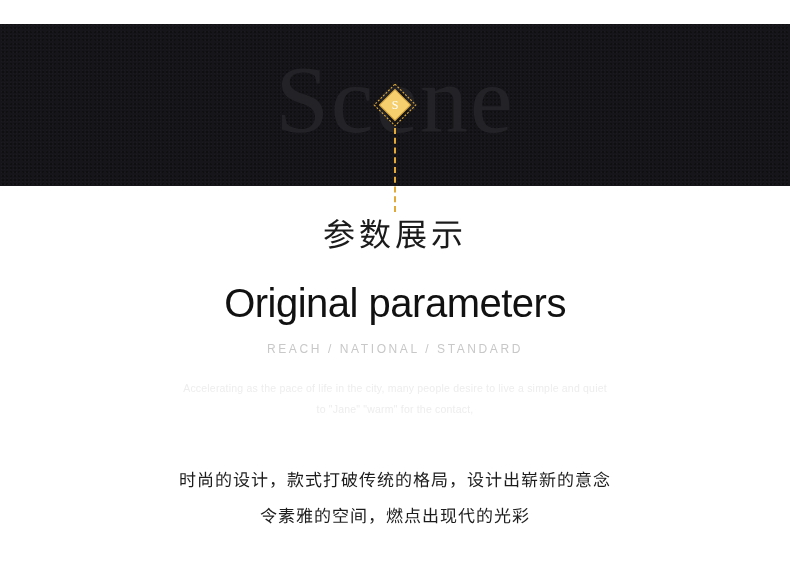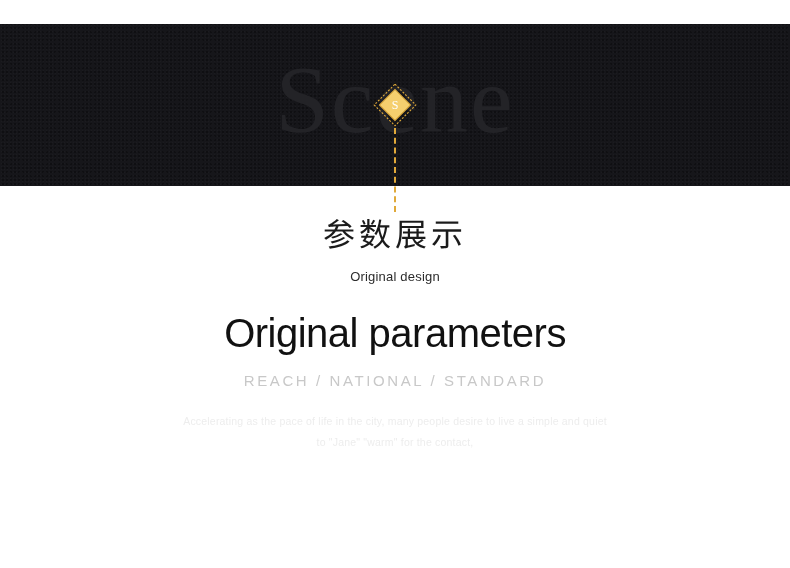--- a/index.html
+++ b/index.html
@@ -118,21 +118,21 @@
     font-size:40px;
     font-weight:400;
     line-height:1.15;
     color:#111111;
     letter-spacing:-0.5px;
   }
 
   .standard-line{
     margin:0;
     padding-top:16px;
-    font-size:15px;
+    font-size:12px;
     font-weight:400;
     color:#c8c8c8;
     letter-spacing:2.6px;
   }
 
   .lede{
     margin:0 auto;
     padding-top:22px;
     width:440px;
     font-size:10.5px;
@@ -174,26 +174,29 @@
       <text x="23" y="27" text-anchor="middle" font-family="Liberation Serif, DejaVu Serif, serif" font-size="12" fill="#ffffff">S</text>
     </svg>
   </div>
 
   <div class="dash-line"></div>
 
   <div class="content">
 
     <h1 class="cn-title">参数展示</h1>
 
-    <p class="cn-sub">Original design</p>
 
     <h2 class="en-title">Original parameters</h2>
 
     <p class="standard-line">REACH / NATIONAL / STANDARD</p>
 
     <p class="lede">
       <span>Accelerating as the pace of life in the city, many people desire to live a simple and quiet</span>
       <span>to "Jane" "warm" for the contact,</span>
     </p>
 
+    <p class="closing">
+      <span>时尚的设计，款式打破传统的格局，设计出崭新的意念</span>
+      <span>令素雅的空间，燃点出现代的光彩</span>
+    </p>
 
   </div>
 </div>
 
 </body></html>

